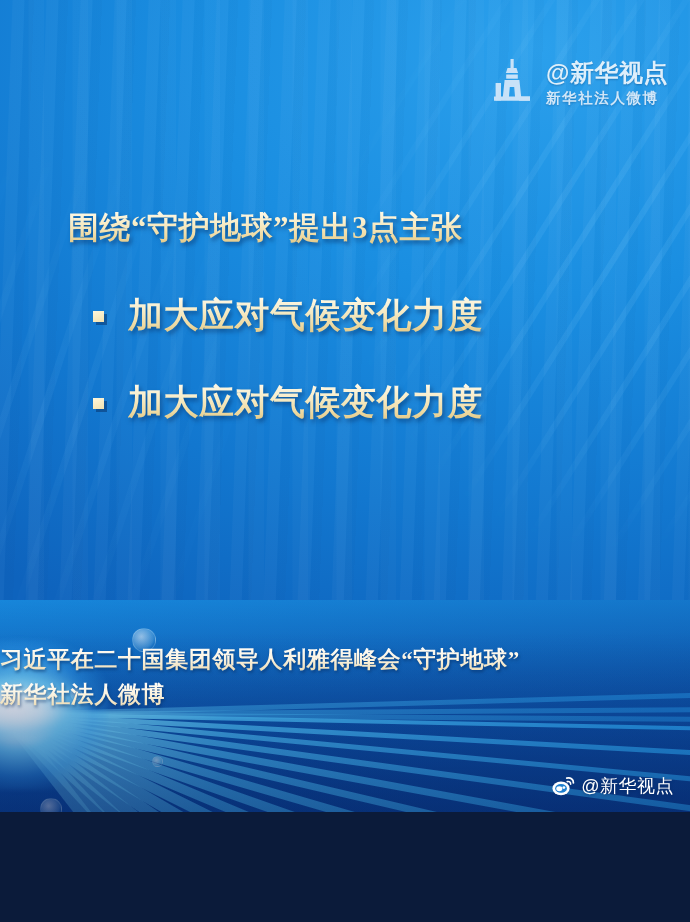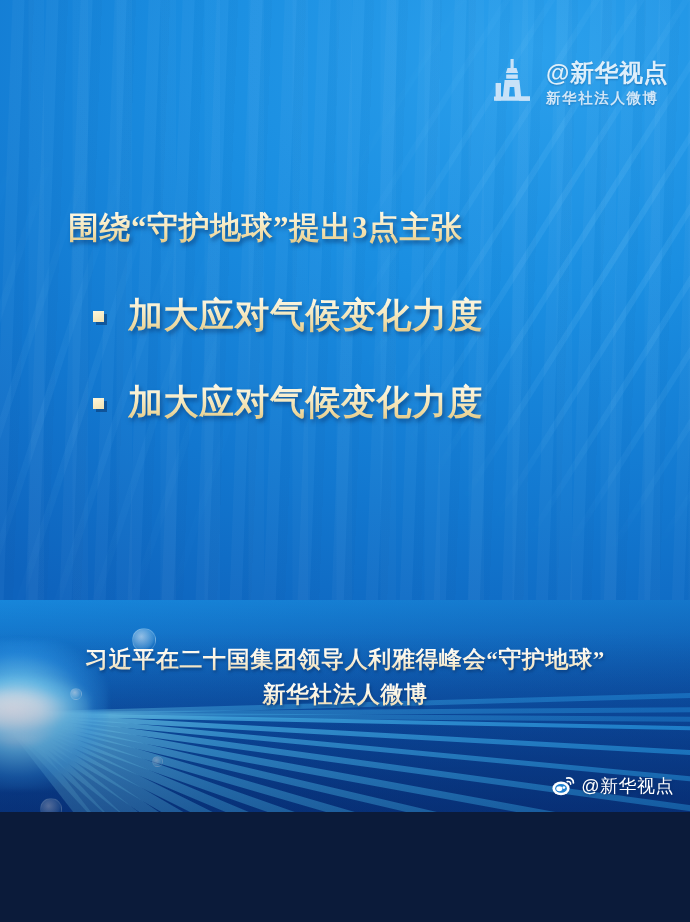--- a/index.html
+++ b/index.html
@@ -225,21 +225,20 @@
     color: transparent;
     -webkit-text-fill-color: transparent;
     filter: drop-shadow(2px 3px 2px rgba(4,40,92,.5));
   }
 
   
   .caption {
     position: absolute;
     left: 0; right: 0;
     top: 643px;
-    text-align: center;
     line-height: 1.52;
   }
   .caption-line {
     display: block;
     font-size: 23px;
     font-weight: 700;
     letter-spacing: .6px;
     background: linear-gradient(180deg, #ffffff 0%, #fbf4e2 45%, #efe0bc 75%, #dcc792 100%);
     -webkit-background-clip: text;
             background-clip: text;

